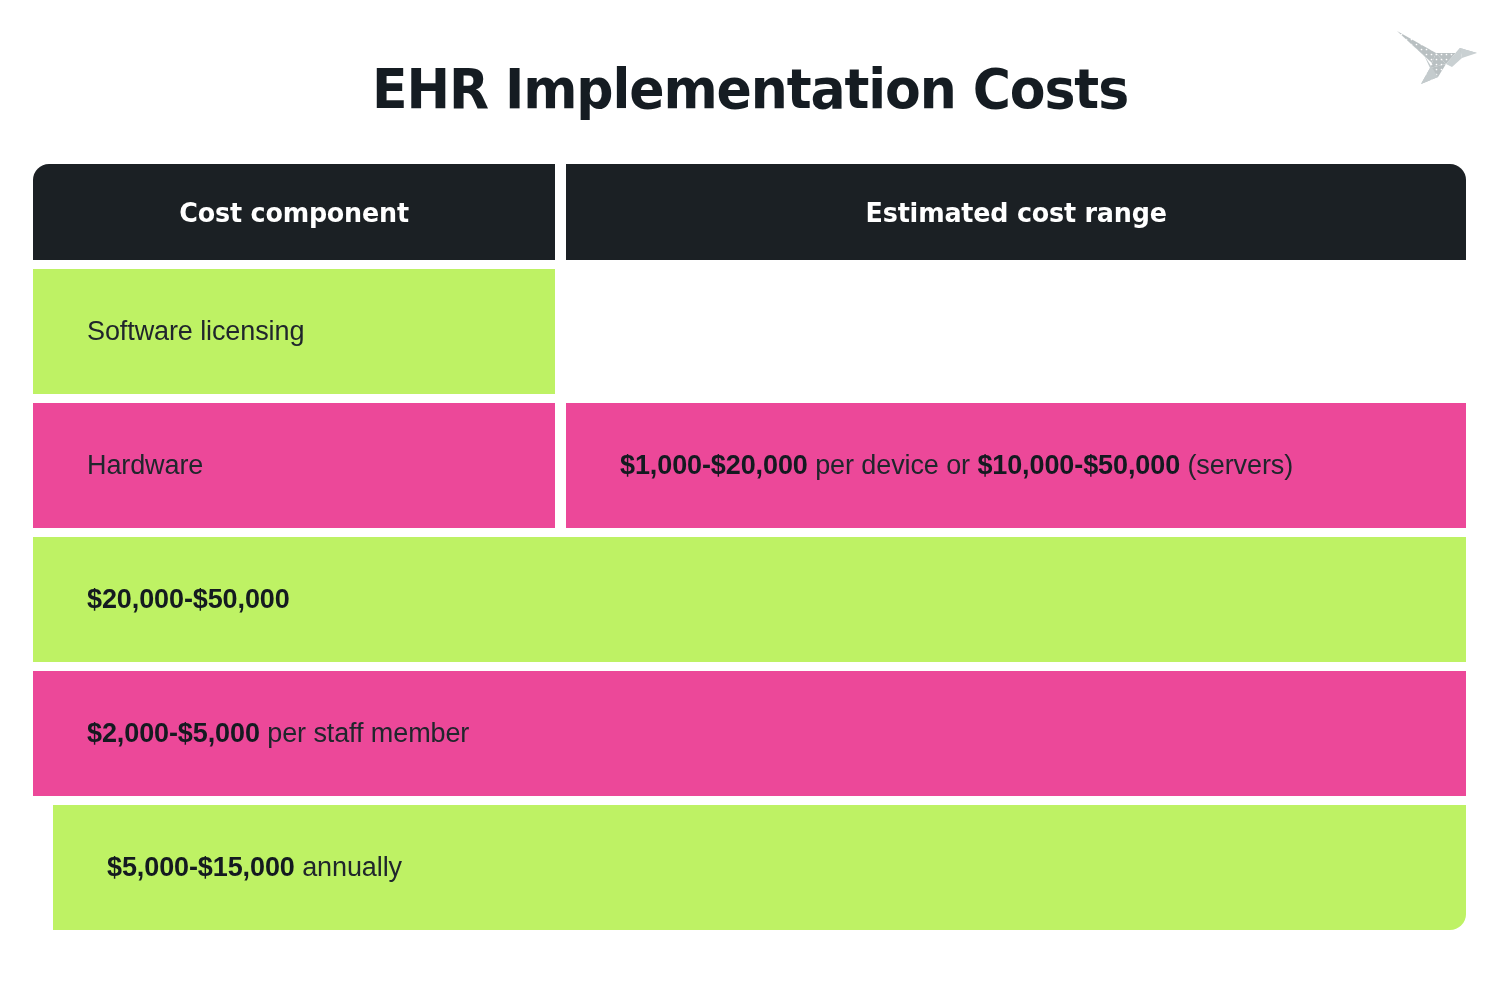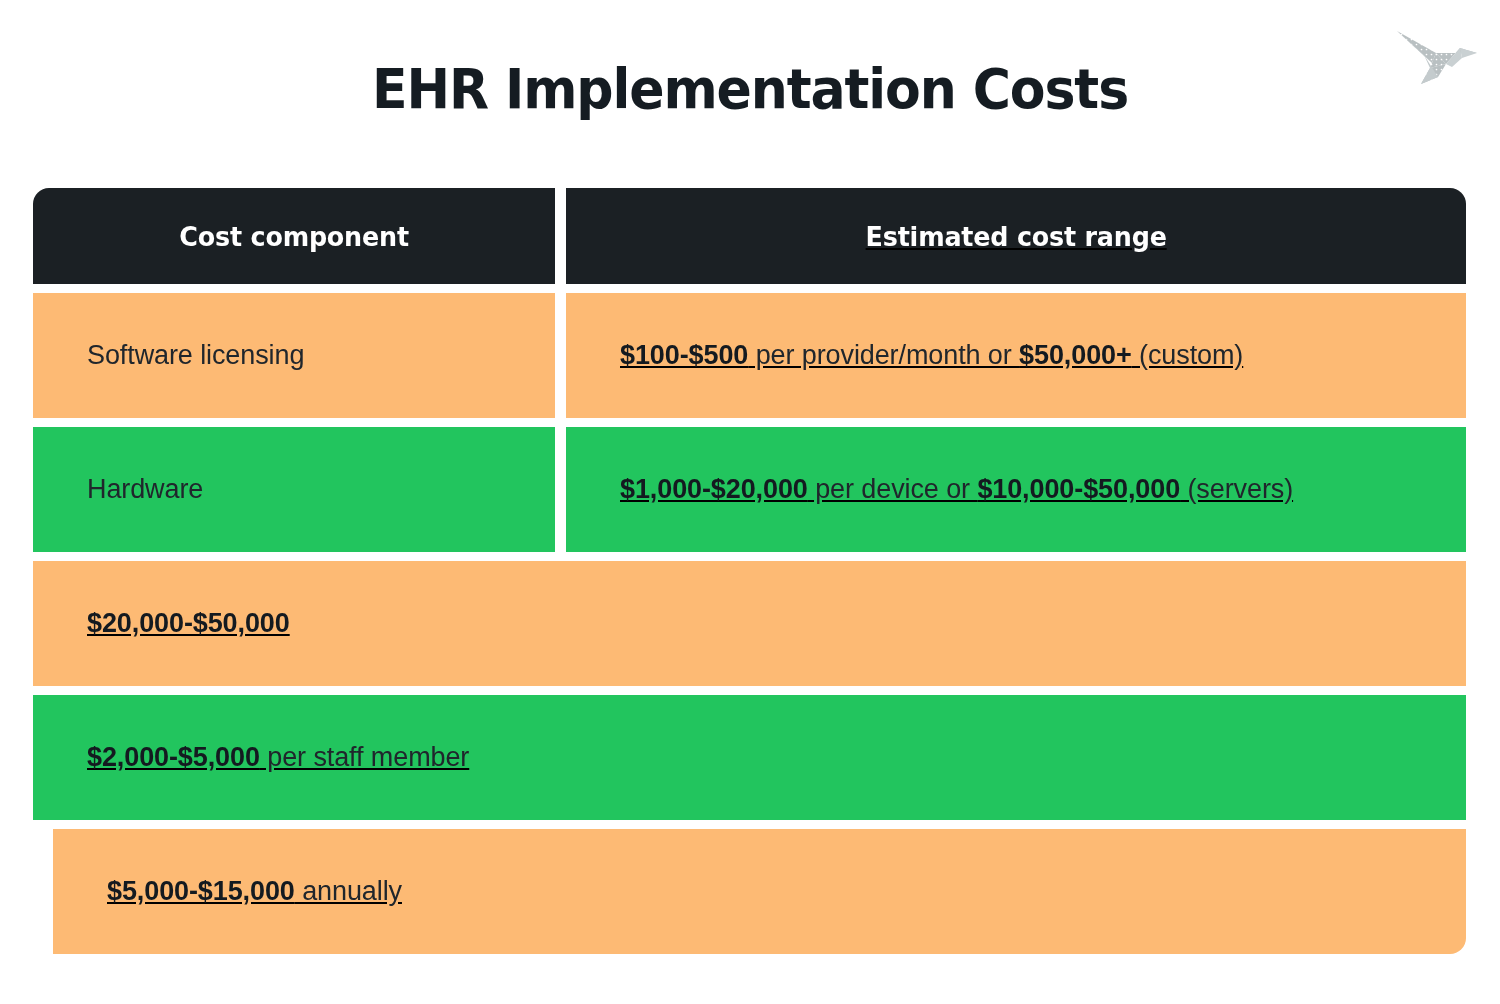--- a/index.html
+++ b/index.html
@@ -47,38 +47,38 @@
     line-height: 1.1;
     white-space: nowrap;
     transform: scaleX(0.93);
     transform-origin: center top;
   }
 
   
   .table {
     position: absolute;
     left: 33px;
-    top: 188px;
+    top: 164px;
     width: 1433px;
   }
 
   .row {
     display: flex;
     gap: 11px;
     margin-bottom: 9px;
   }
   .row:last-child { margin-bottom: 0; }
 
   .cell {
     box-sizing: border-box;
     display: flex;
     align-items: center;
   }
   .cell-left  { width: 522px; flex: 0 0 522px; }
-  .cell-right { flex: 1 1 auto; text-decoration: underline; }
+  .cell-right { flex: 1 1 auto; }
 
   
   .row-header .cell {
     background: #1b2024;
     height: 96px;
     justify-content: center;
   }
   .row-header .cell-left  { border-radius: 16px 0 0 0; }
   .row-header .cell-right { border-radius: 0 16px 0 0; }
   .header-text {
@@ -89,22 +89,22 @@
     letter-spacing: -0.2px;
     transform: scaleX(0.94);
   }
 
   
   .row-data .cell {
     height: 125px;
     padding-left: 54px;
     padding-right: 28px;
   }
-  .row-data.alt-a .cell { background: #fdba74; }
-  .row-data.alt-b .cell { background: #22c55e; }
+  .row-data.alt-a .cell { background: #bef264; }
+  .row-data.alt-b .cell { background: #ec4899; }
 
   .row-data:last-child .cell-left  { border-radius: 0 0 0 16px; }
   .row-data:last-child .cell-right { border-radius: 0 0 16px 0; margin-left: 20px; }
 
   .cell-left-text {
     font-size: 27px;
     font-weight: 400;
     color: #20262c;
     letter-spacing: -0.1px;
   }
@@ -154,23 +154,20 @@
       </div>
       <div class="cell cell-right">
         <span class="header-text">Estimated cost range</span>
       </div>
     </div>
 
     <div class="row row-data alt-a">
       <div class="cell cell-left">
         <span class="cell-left-text">Software licensing</span>
       </div>
-      <div class="cell cell-right">
-        <span class="cell-right-text"><b>$100-$500</b> per provider/month or <b>$50,000+</b> (custom)</span>
-      </div>
     </div>
 
     <div class="row row-data alt-b">
       <div class="cell cell-left">
         <span class="cell-left-text">Hardware</span>
       </div>
       <div class="cell cell-right">
         <span class="cell-right-text"><b>$1,000-$20,000</b> per device or <b>$10,000-$50,000</b> (servers)</span>
       </div>
     </div>

